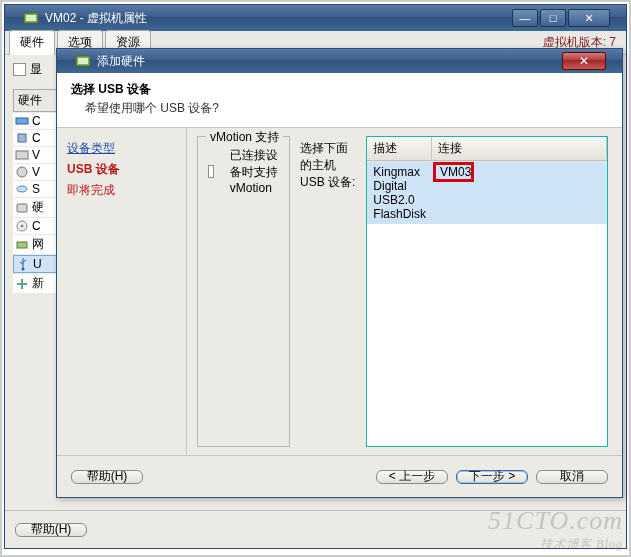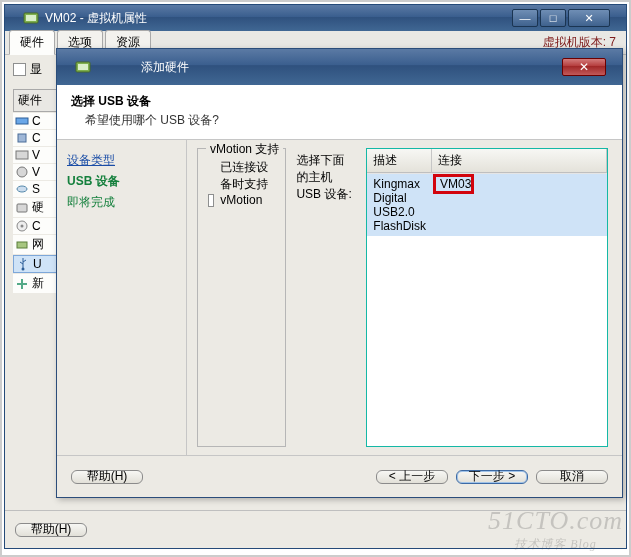--- a/index.html
+++ b/index.html
@@ -147,21 +147,21 @@
   .dlg {
     position: absolute;
     left: 54px; top: 46px;
     width: 567px; height: 450px;
     border: 1px solid #2b4d7a;
     background: #eceae4;
     display: flex;
     flex-direction: column;
     box-shadow: 2px 2px 6px rgba(0,0,0,.25);
   }
-  .dlg .titlebar { height: 36px; gap: 44px; }
+  .dlg .titlebar { height: 24px; }
   .dlg-close {
     width: 44px; height: 18px;
     border: 1px solid #6b0000;
     border-radius: 2px;
     background: linear-gradient(#d37b7b, #b43b3b 45%, #a12828 46%, #c25959);
     color: #fff;
     display: flex; align-items: center; justify-content: center;
   }
   .dlg-head {
     background: #fff;
@@ -175,21 +175,21 @@
     display: flex;
     background: #eceae4;
   }
   .dlg-nav {
     width: 130px;
     border-right: 1px solid #c6c6c6;
     padding: 10px 10px;
   }
   .dlg-nav .step {
     padding: 2px 0;
-    color: #15803d;
+    color: #b91c1c;
   }
   .dlg-nav .step.link { color: #1a4da6; text-decoration: underline; cursor: pointer; }
   .dlg-nav .step.active { font-weight: bold; }
   .dlg-main {
     flex: 1;
     padding: 8px 14px 8px 10px;
     display: flex; 
     gap: 10px;
   }
   .groupbox {
@@ -197,21 +197,21 @@
     padding: 10px 10px 12px 10px;
     position: relative;
     background: #eceae4;
   }
   .groupbox > .legend {
     position: absolute;
     top: -8px; left: 8px;
     background: #eceae4;
     padding: 0 4px;
   }
-  .group-row { display: flex; align-items: flex-end; gap: 6px; }
+  .group-row { display: flex; align-items: center; gap: 16px; }
   .label2 { margin-top: 4px; }
   .table {
     border: 1px solid #14b8a6;
     background: #fff;
     flex: 1;
     display: flex; flex-direction: column;
     min-height: 170px;
   }
   .thead { display: flex; }
   .th {
@@ -247,21 +247,21 @@
   .watermark {
     position: absolute;
     right: 6px; bottom: 2px;
     font-family: Georgia, serif;
     font-size: 26px;
     color: rgba(80,80,80,.25);
     font-style: italic;
     letter-spacing: 1px;
     pointer-events: none;
   }
-  .watermark small { font-size: 12px; display: block; text-align: center; }
+  .watermark small { font-size: 12px; display: block; text-align: right; }
 </style>
 </head>
 <body>
 
 <div class="win">
   <div class="titlebar">
     <span class="tb-icon">
       <svg viewBox="0 0 16 16">
           <rect x="1" y="3" width="14" height="10" rx="1" fill="#7fb04e" stroke="#476b29"></rect>
           <rect x="3" y="5" width="10" height="6" fill="#d9efc9"></rect>

